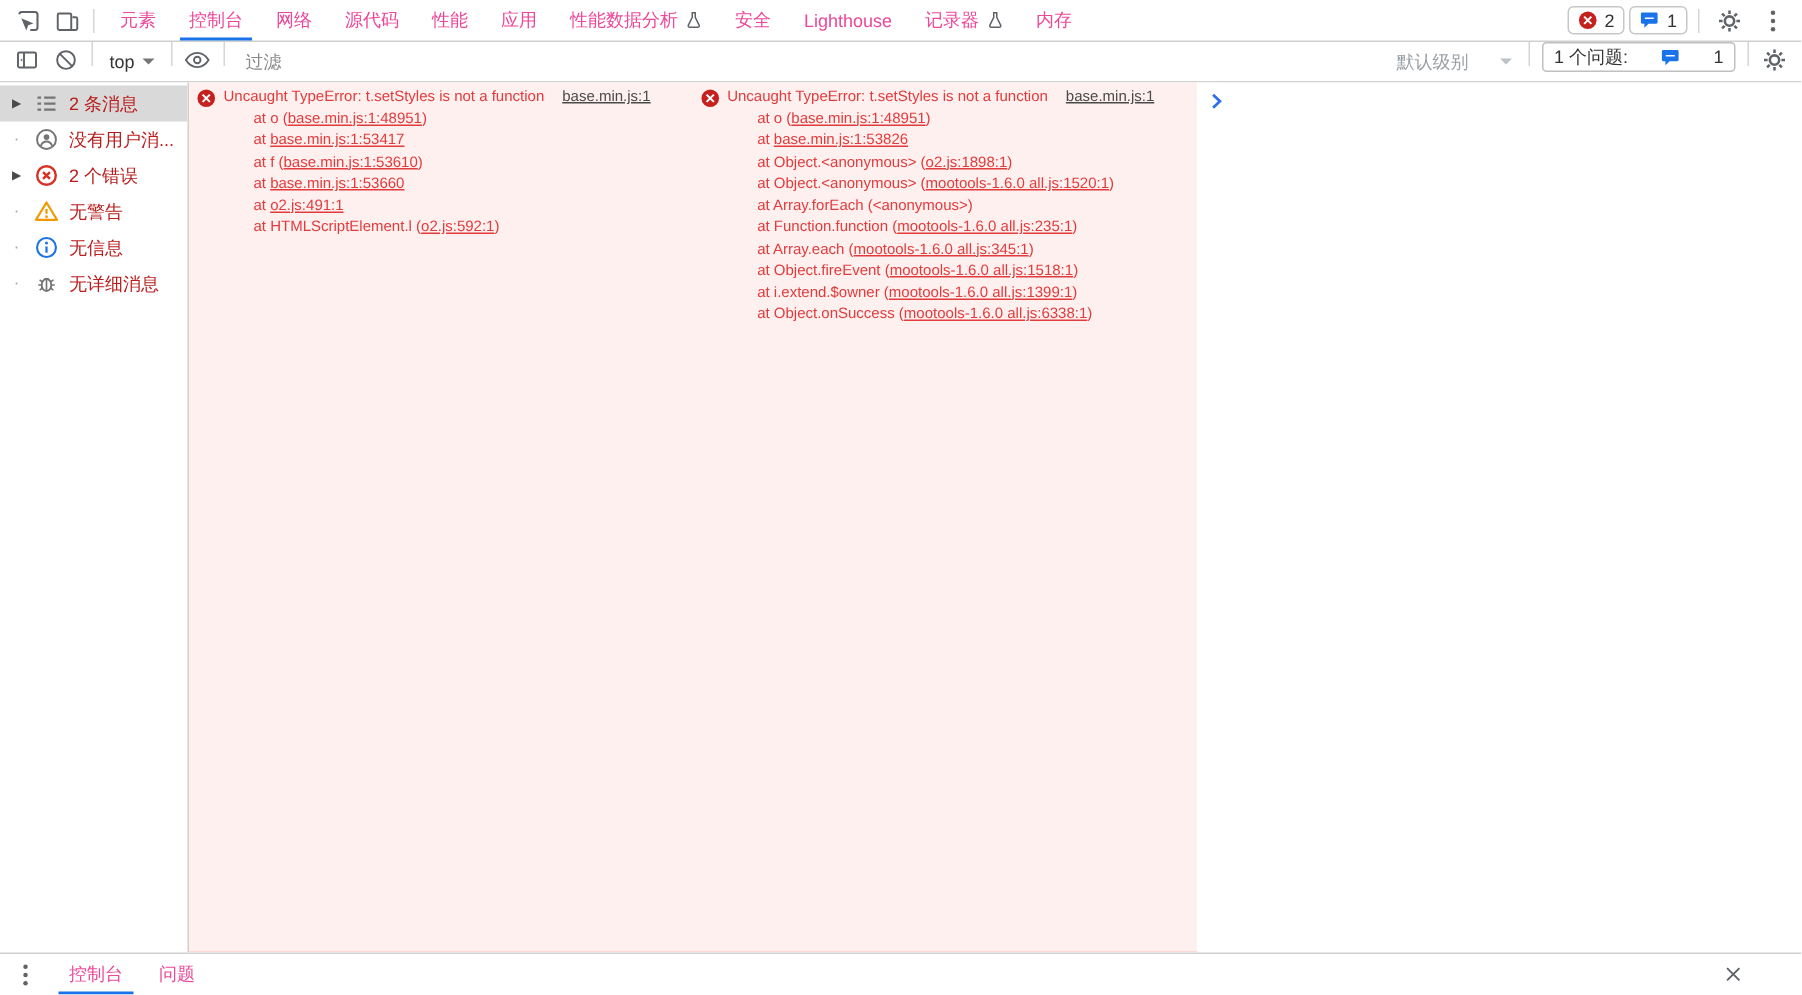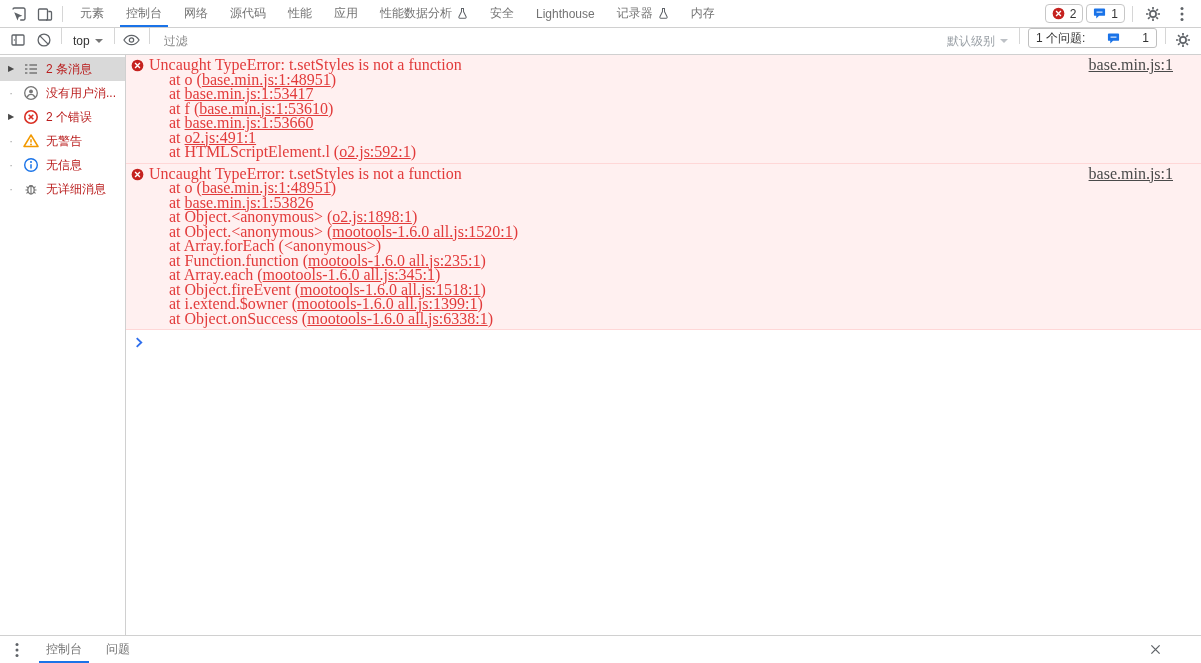--- a/index.html
+++ b/index.html
@@ -9,53 +9,53 @@
     font-size:12px; color:#333; background:#fff;
   }
   .devtools { display:flex; flex-direction:column; width:1201px; height:663px; background:#fff; }
 
   
   .tabbar { flex:0 0 28px; height:28px; border-bottom:1px solid #d0d0d0; display:flex; align-items:center; padding:0 6px; background:#fff; }
   .tbtn { display:inline-flex; align-items:center; justify-content:center; width:26px; height:24px; cursor:pointer; flex:0 0 auto; }
   .tbtn svg { width:16px; height:16px; }
   .vdiv { width:1px; height:16px; background:#d6d6d6; margin:0 4px; flex:0 0 auto; }
   .tabs { display:flex; align-items:stretch; height:100%; margin-left:2px; }
-  .tab { display:flex; align-items:center; gap:5px; padding:0 11px; position:relative; color:#737373; cursor:pointer; white-space:nowrap; }
+  .tab { display:flex; align-items:center; gap:5px; padding:0 11px; position:relative; color:#ec4899; cursor:pointer; white-space:nowrap; }
   .tab.active::after { content:""; position:absolute; left:5px; right:5px; bottom:0; height:2px; background:var(--accent,#1a73e8); }
   .flask { display:inline-flex; }
   .flask svg { width:11px; height:13px; }
   .tab-right { margin-left:auto; display:flex; align-items:center; gap:3px; }
   .pill { display:inline-flex; align-items:center; gap:5px; border:1px solid #c7c7c7; border-radius:4px; padding:0 6px; height:19px; cursor:pointer; background:#fff; color:#333; }
   .pill svg { width:13px; height:13px; }
 
   
   .console-toolbar { flex:0 0 27px; height:27px; border-bottom:1px solid #d0d0d0; display:flex; padding:0 5px; background:#fff; }
   .ctx { display:inline-flex; align-items:center; gap:5px; padding:0 7px; cursor:pointer; color:#333; }
   .caret { width:0; height:0; border-left:4px solid transparent; border-right:4px solid transparent; border-top:4px solid #767676; display:inline-block; }
   .filter { flex:1; min-width:60px; border:none; outline:none; background:transparent; margin:0 10px; font-family:"Liberation Sans","DejaVu Sans",sans-serif; font-size:12px; color:#333; }
   .filter::placeholder { color:#8a8a8a; }
-  .levels { display:inline-flex; align-items:center; gap:5px; padding:0 7px; color:#9aa0a6; cursor:pointer; white-space:nowrap; }
+  .levels { display:inline-flex; align-items:center; gap:21px; padding:0 7px; color:#9aa0a6; cursor:pointer; white-space:nowrap; }
   .levels .caret { border-top-color:#bdc1c6; }
   .issues { display:inline-flex; align-items:center; gap:22px; border:1px solid #c0c0c0; border-radius:3px; padding:0 7px; height:20px; margin:0 4px; cursor:pointer; white-space:nowrap; color:#333; }
   .issues svg { width:13px; height:13px; }
 
   
   .main { flex:1; display:flex; min-height:0; }
   .sidebar { flex:0 0 126px; width:126px; border-right:1px solid #d0d0d0; padding-top:2px; background:#fff; overflow:hidden; }
   .sb-item { display:flex; align-items:center; height:24px; cursor:pointer; }
   .sb-item.selected { background:#d9d9d9; }
   .twisty { flex:0 0 12px; margin-left:5px; text-align:center; font-size:8px; color:#494949; line-height:24px; }
   .twisty.dot { font-size:11px; color:#9e9e9e; }
   .sb-icon { flex:0 0 16px; width:16px; height:16px; margin:0 7px 0 6px; display:inline-flex; }
   .sb-icon svg { width:16px; height:16px; }
   .sb-label { white-space:nowrap; overflow:hidden; color:#b91c1c; }
 
   
-  .console { flex:1; min-width:0; display:flex; flex-direction:column; background:#fff; overflow:hidden;
-             font-family:Liberation Serif, serif; font-size:16px; }
+  .console { flex:1; min-width:0; display:flex; flex-direction:row; background:#fff; overflow:hidden;
+             font-family:Liberation Sans, sans-serif; font-size:10px; }
   .err-block { background:var(--error-bg,#fff0f0); border-bottom:1px solid var(--error-border,#ffd7d7); color:var(--error-text,#e23b3b); padding:2px 0 3px; }
   .err-head { display:flex; align-items:flex-start; line-height:14.5px; padding:1px 28px 0 5px; }
   .err-icon { flex:0 0 13px; width:13px; height:13px; margin:1px 5px 0 0; display:inline-flex; }
   .err-icon svg { width:13px; height:13px; }
   .err-text { flex:1 1 auto; }
   .src-link { margin-left:12px; color:#4a4a4a; text-decoration:underline; white-space:nowrap; cursor:pointer; }
   .stack-line { line-height:14.5px; padding-left:43px; white-space:pre-wrap; }
   .frame-link { color:inherit; text-decoration:underline; cursor:pointer; }
   .prompt { display:flex; align-items:center; height:24px; padding-left:9px; background:#fff; cursor:text; }
   .chev svg { width:8px; height:11px; display:block; }

